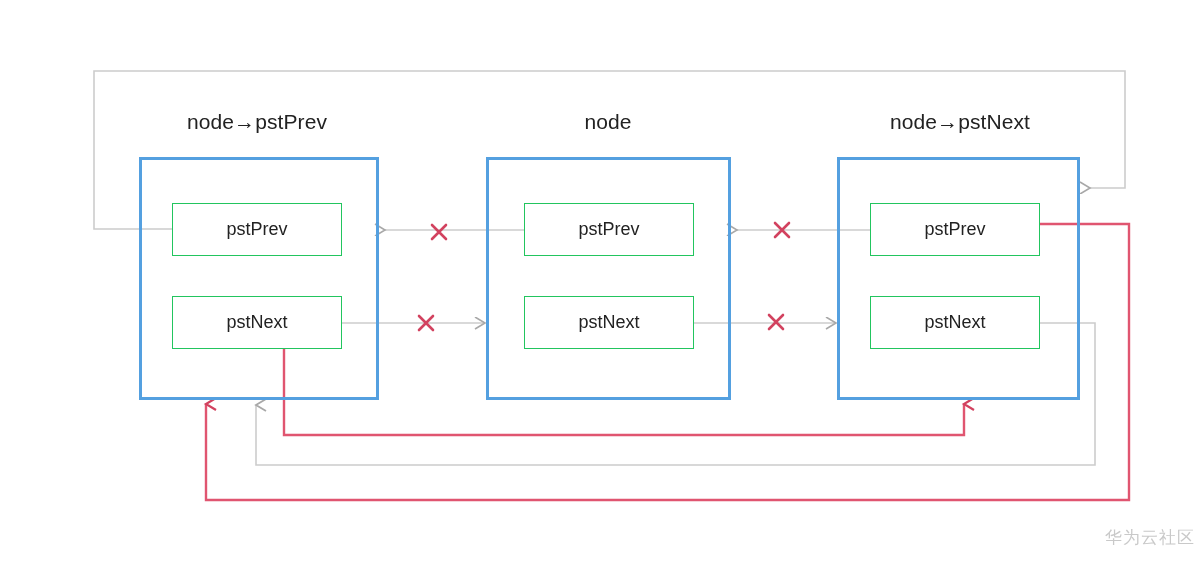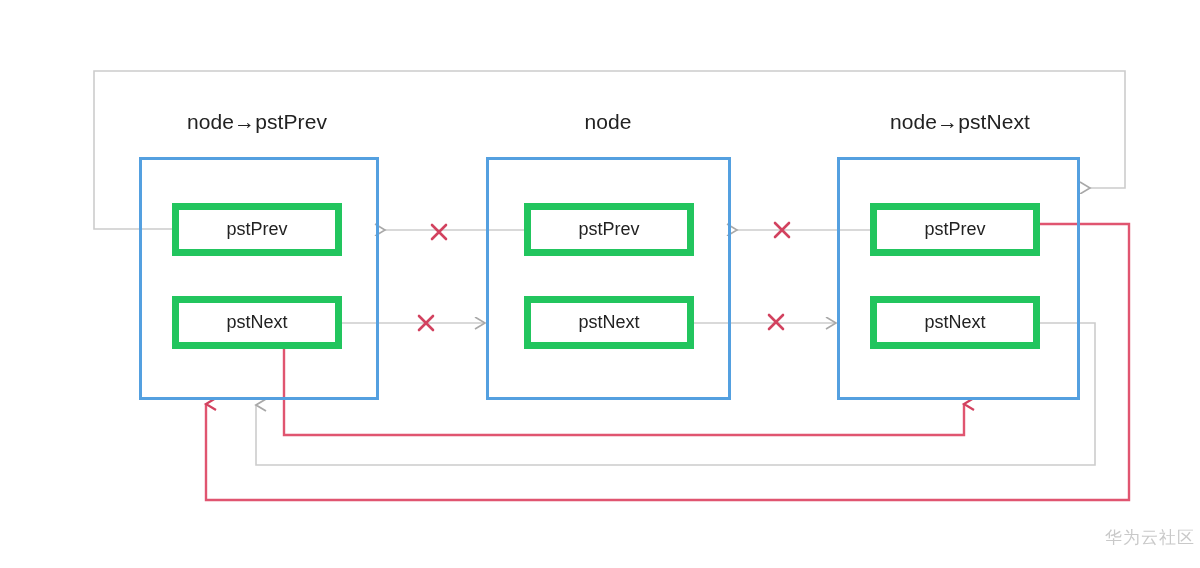--- a/index.html
+++ b/index.html
@@ -34,21 +34,21 @@
     letter-spacing: 0.1px;
   }
   .group-box {
     position: absolute;
     border: 3px solid #54a0e0;
     background: transparent;
     box-sizing: border-box;
   }
   .field-box {
     position: absolute;
-    border: 7px solid #22c55e;
+    border: 1px solid #22c55e;
     background: #ffffff;
     box-sizing: border-box;
     display: flex;
     align-items: center;
     justify-content: center;
     font-size: 18px;
     color: #222222;
   }
   .watermark {
     position: absolute;

